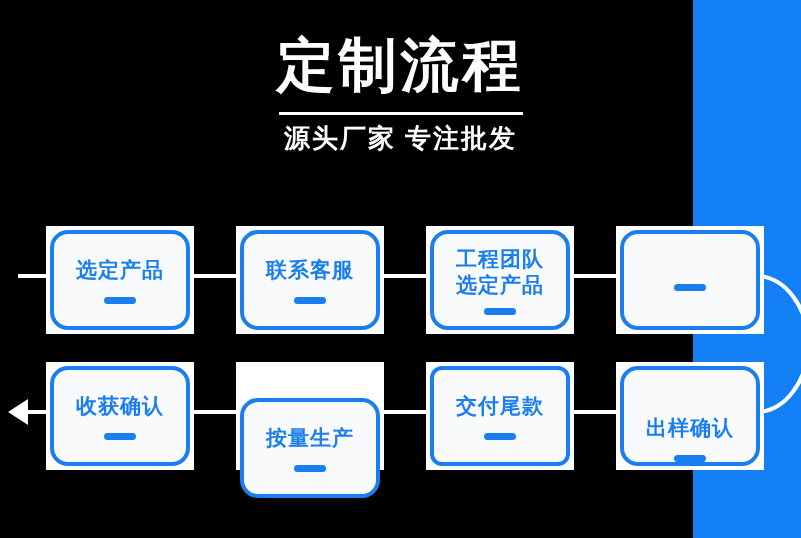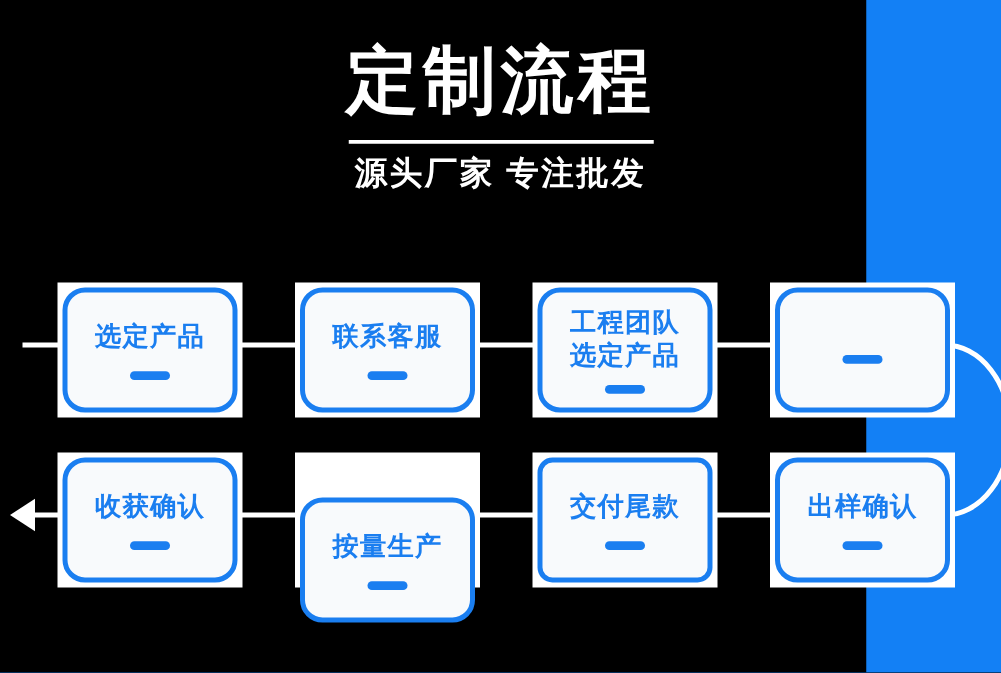--- a/index.html
+++ b/index.html
@@ -190,19 +190,19 @@
       <div class="card-dash"></div>
     </div>
 
     <div class="plate" style="left:426px; top:358px; width:148px; height:108px;"></div>
     <div class="card" style="left:430px; top:362px; width:140px; height:100px;border-radius:12px;">
       <div class="card-label">交付尾款</div>
       <div class="card-dash"></div>
     </div>
 
     <div class="plate" style="left:616px; top:358px; width:148px; height:108px;"></div>
-    <div class="card" style="left:620px; top:362px; width:140px; height:100px;">
+    <div class="card" style="left:620px; top:362px; width:140px; height:100px;justify-content:flex-end;">
       <div class="card-label">出样确认</div>
       <div class="card-dash"></div>
     </div>
 
   </div>
 </div>
 
 </body></html>

